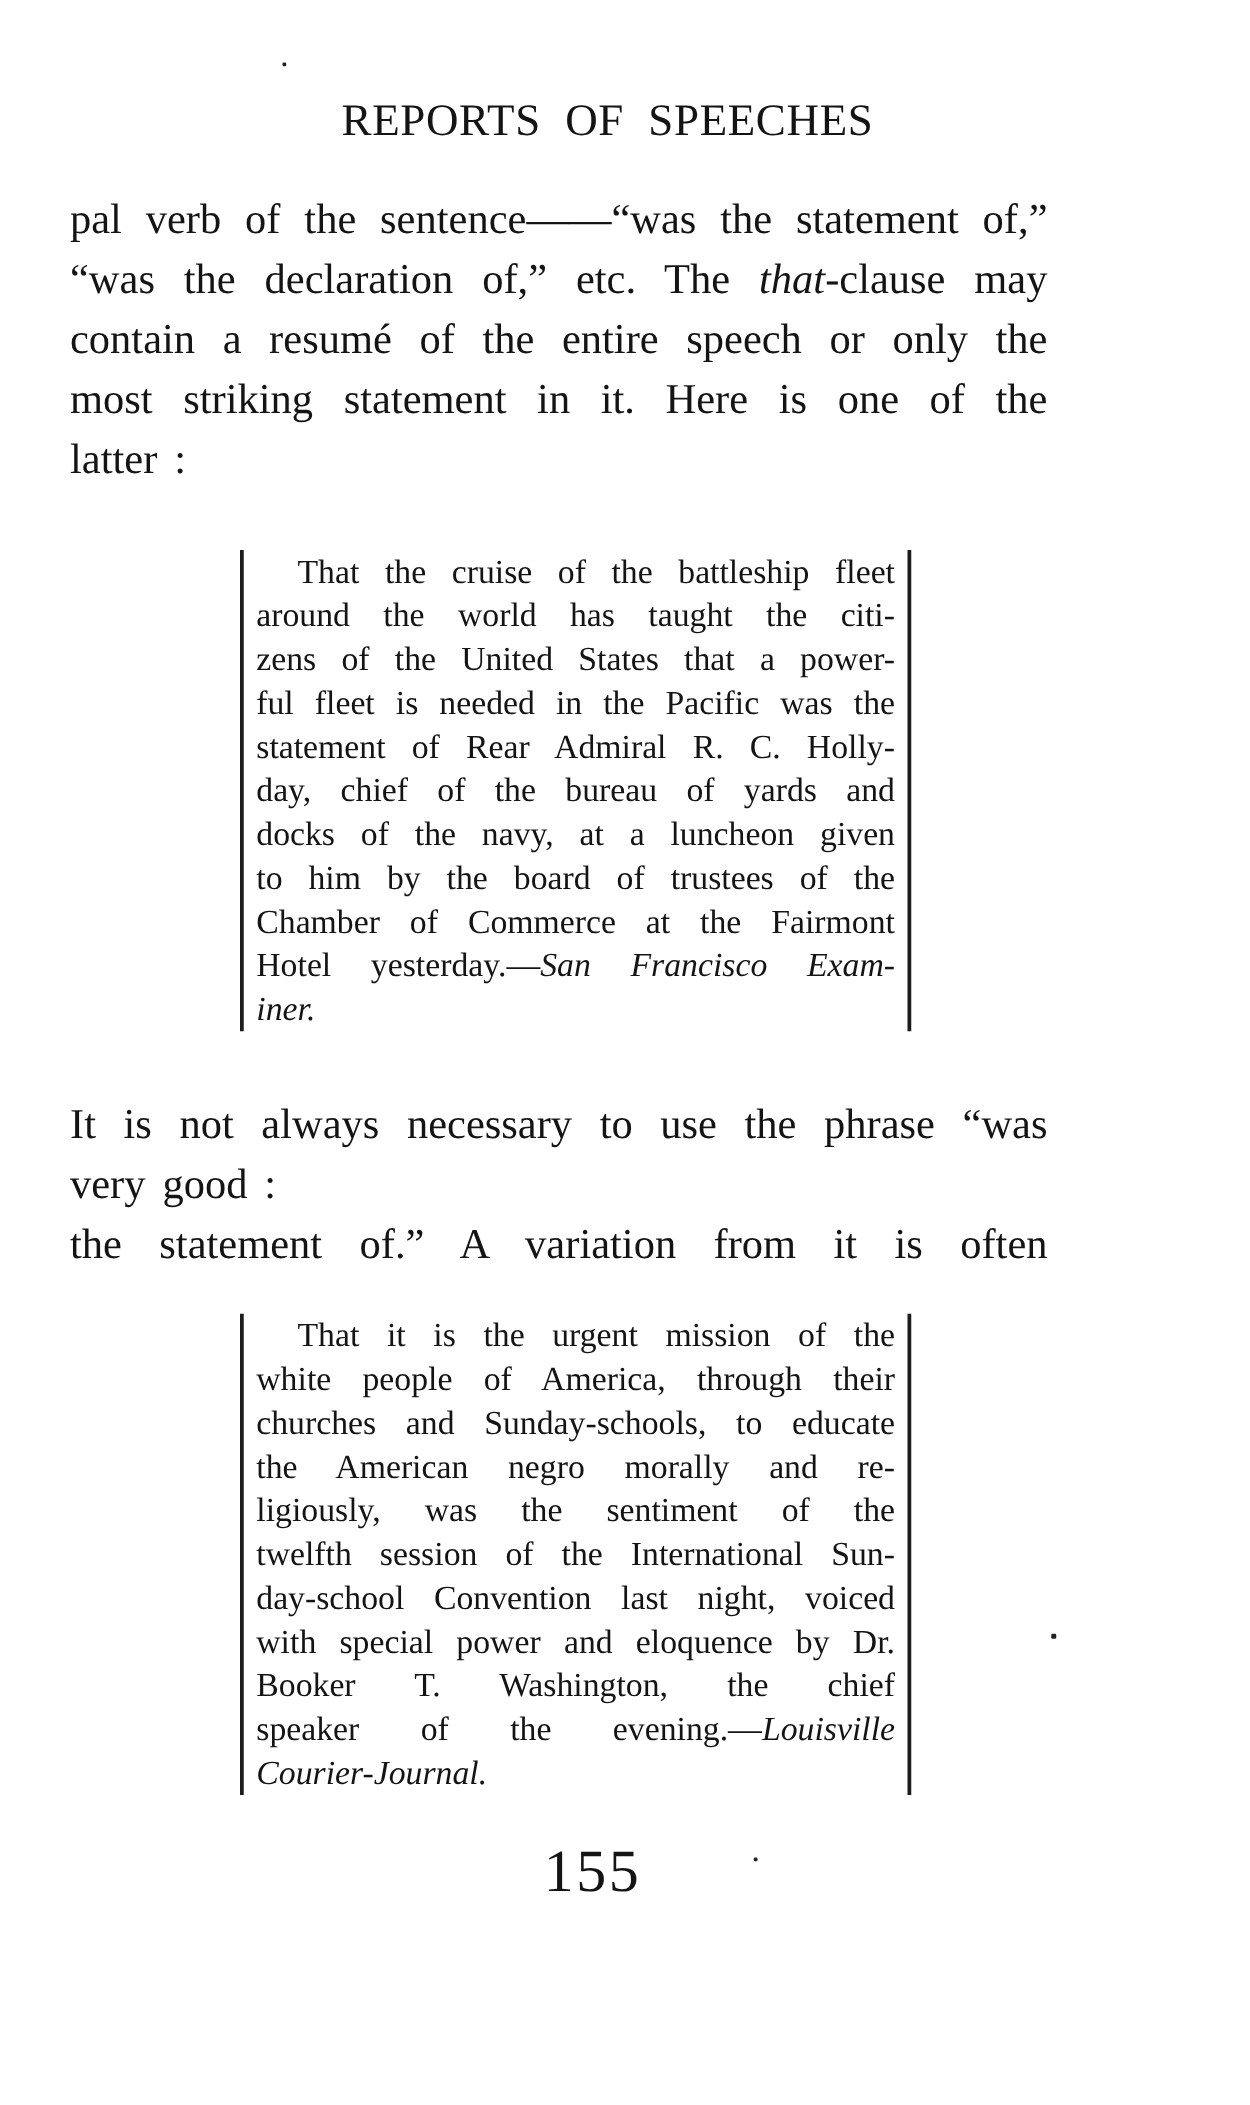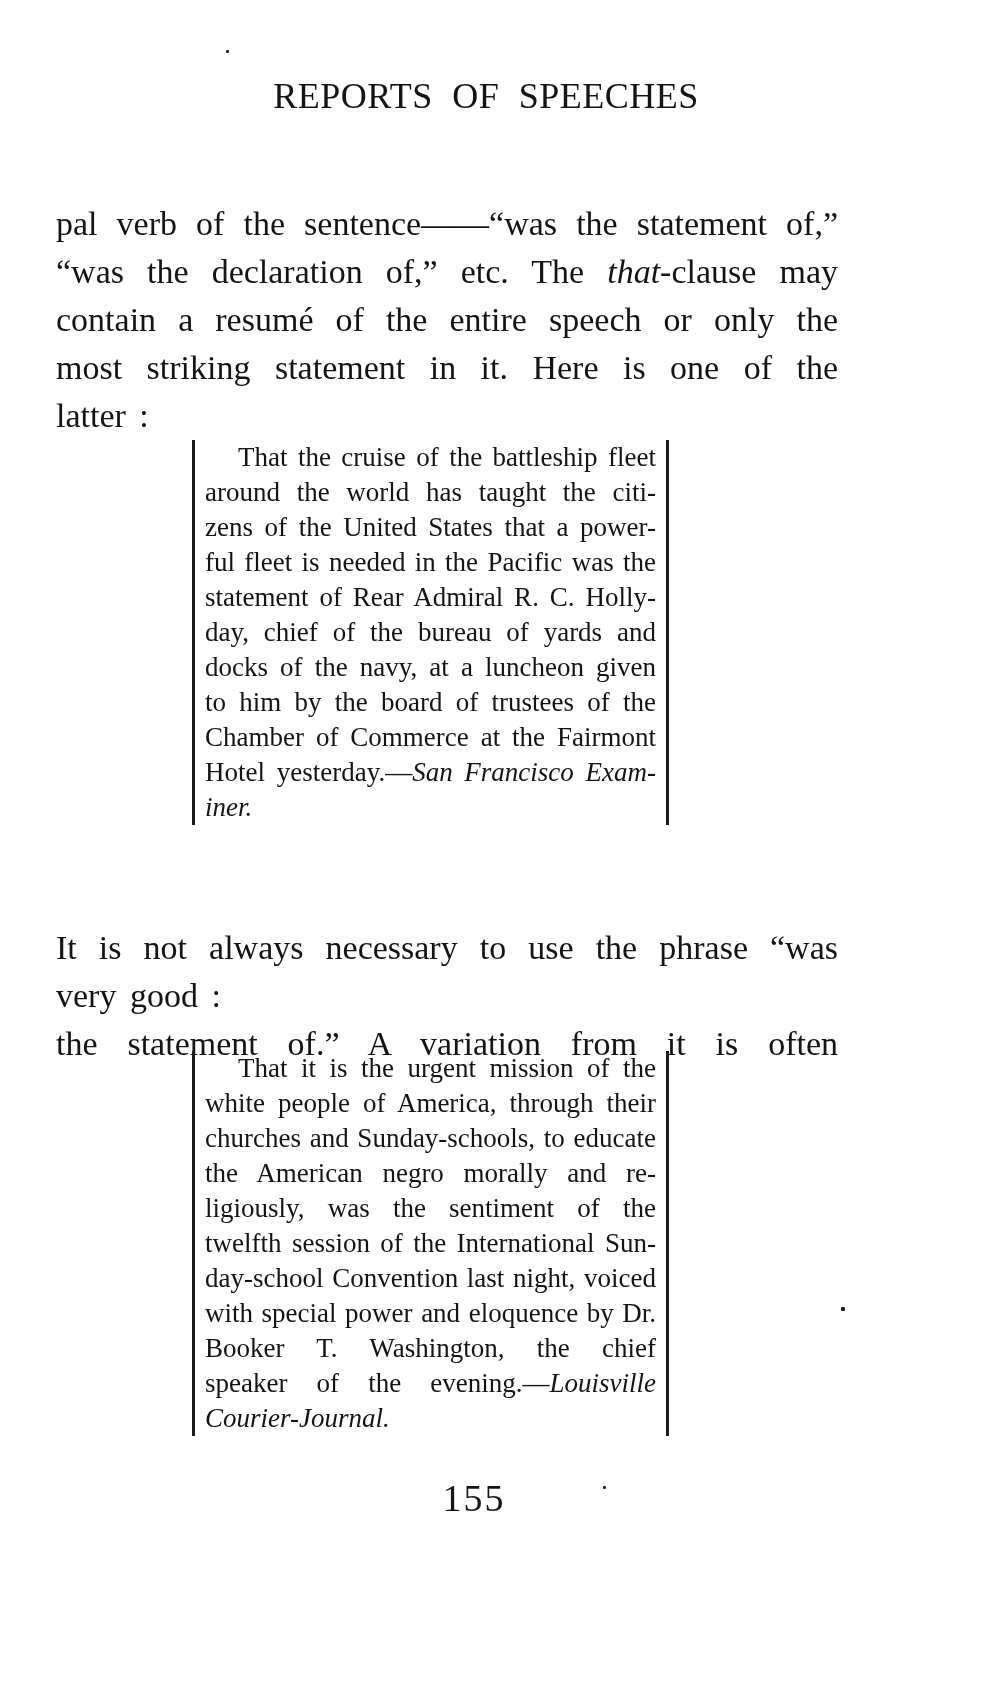--- a/index.html
+++ b/index.html
@@ -17,47 +17,46 @@
     text-align:center;
     font-size:36px;line-height:40px;
     letter-spacing:.5px;word-spacing:10px;
     color:#141414;
     margin-left:12px;
   }
   .body-par{
     position:absolute;left:56px;width:782px;
     font-size:34px;line-height:48px;
     color:#141414;
-    margin-top:48px;
   }
   #par1{top:152px;}
   #par2{top:876px;}
   .quote{
-    position:absolute;left:192px;width:477px;
+    position:absolute;left:192px;width:537px;
     border-left:3px solid #1c1c1c;
     border-right:3px solid #1c1c1c;
     padding:0 10px 0 10px;
     box-sizing:border-box;
     font-size:27px;line-height:35px;
     color:#141414;
   }
   #quote1{top:440px;}
   #quote2{top:1051px;}
   .line{
     text-align:justify;
     text-align-last:justify;
     white-space:normal;
   }
   .line.lastline{text-align-last:left;word-spacing:5px;}
   .line.indent{text-indent:33px;}
   .it{font-style:italic;}
   .page-number{
     position:absolute;left:0;top:1478px;width:948px;
     text-align:center;
-    font-size:38px;line-height:40px;
+    font-size:48px;line-height:40px;
     letter-spacing:2px;
     color:#141414;
   }
   .speck{
     position:absolute;width:4px;height:4px;
     background:#222;border-radius:1px;
   }
   #speck-top{left:226px;top:50px;width:3px;height:3px;}
   #speck-right{left:841px;top:1307px;}
   #speck-folio{left:603px;top:1486px;width:3px;height:3px;}

